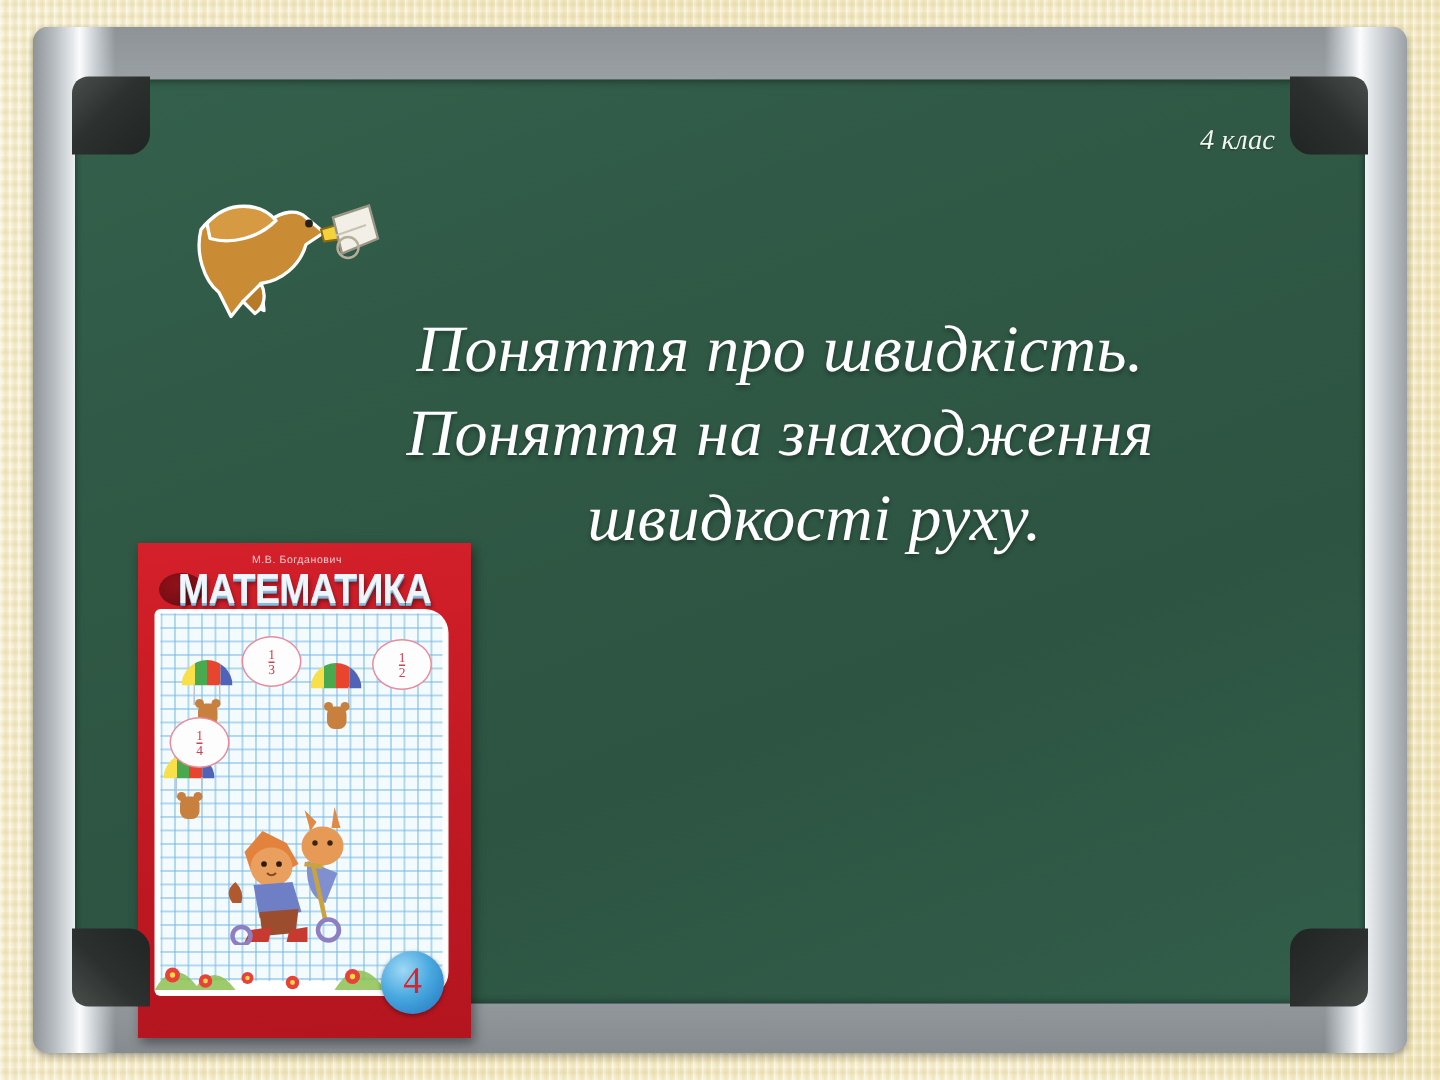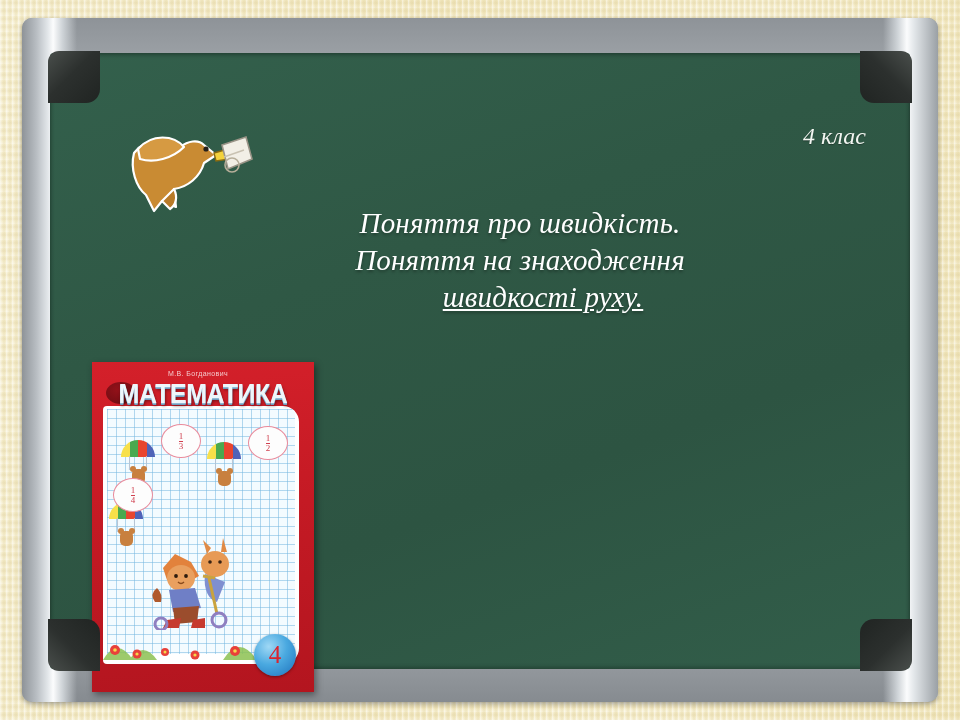--- a/index.html
+++ b/index.html
@@ -112,50 +112,49 @@
   #corner-tr { right: -2px; top: -2px;  border-radius: 0 11px 0 14px;
                background: linear-gradient(225deg, #4a4f4c 0%, #2c302e 45%, #202422 100%); }
   #corner-br { right: -2px; bottom: -2px; border-radius: 14px 0 11px 0;
                background: linear-gradient(315deg, #4a4f4c 0%, #2c302e 45%, #202422 100%); }
   #corner-bl { left: -2px;  bottom: -2px; border-radius: 0 14px 0 11px;
                background: linear-gradient(45deg, #4a4f4c 0%, #2c302e 45%, #202422 100%); }
 
   
   #lesson-meta {
     position: absolute;
-    right: 44px;
+    right: 60px;
     top: 28px;
     text-align: center;
     color: #f2f6f1;
-    font-size: 24px;
+    font-size: 19px;
     line-height: 1.32;
     font-style: italic;
     text-shadow: 0 1px 1px rgba(0,0,0,0.35);
     white-space: nowrap;
-    margin-top: 40px;
   }
   #lesson-grade { display: block; }
   #lesson-type { display: block; }
 
   
   #slide-title {
     position: absolute;
     left: 120px;
     right: 40px;
     top: 152px;
     text-align: center;
     color: #ffffff;
-    font-size: 29px;
+    font-size: 44px;
     font-style: italic;
     line-height: 1.28;
     letter-spacing: 0.2px;
     text-shadow: 0 2px 3px rgba(0,0,0,0.32);
   }
   #slide-title span { display: block; }
-  #title-line-3 { padding-left: 46px; text-decoration: underline; }
+  #title-line-3 { padding-left: 46px; }
 
   
   #dove-icon {
     position: absolute;
     left: 68px;
     top: 62px;
     width: 140px;
     height: 110px;
   }
 

